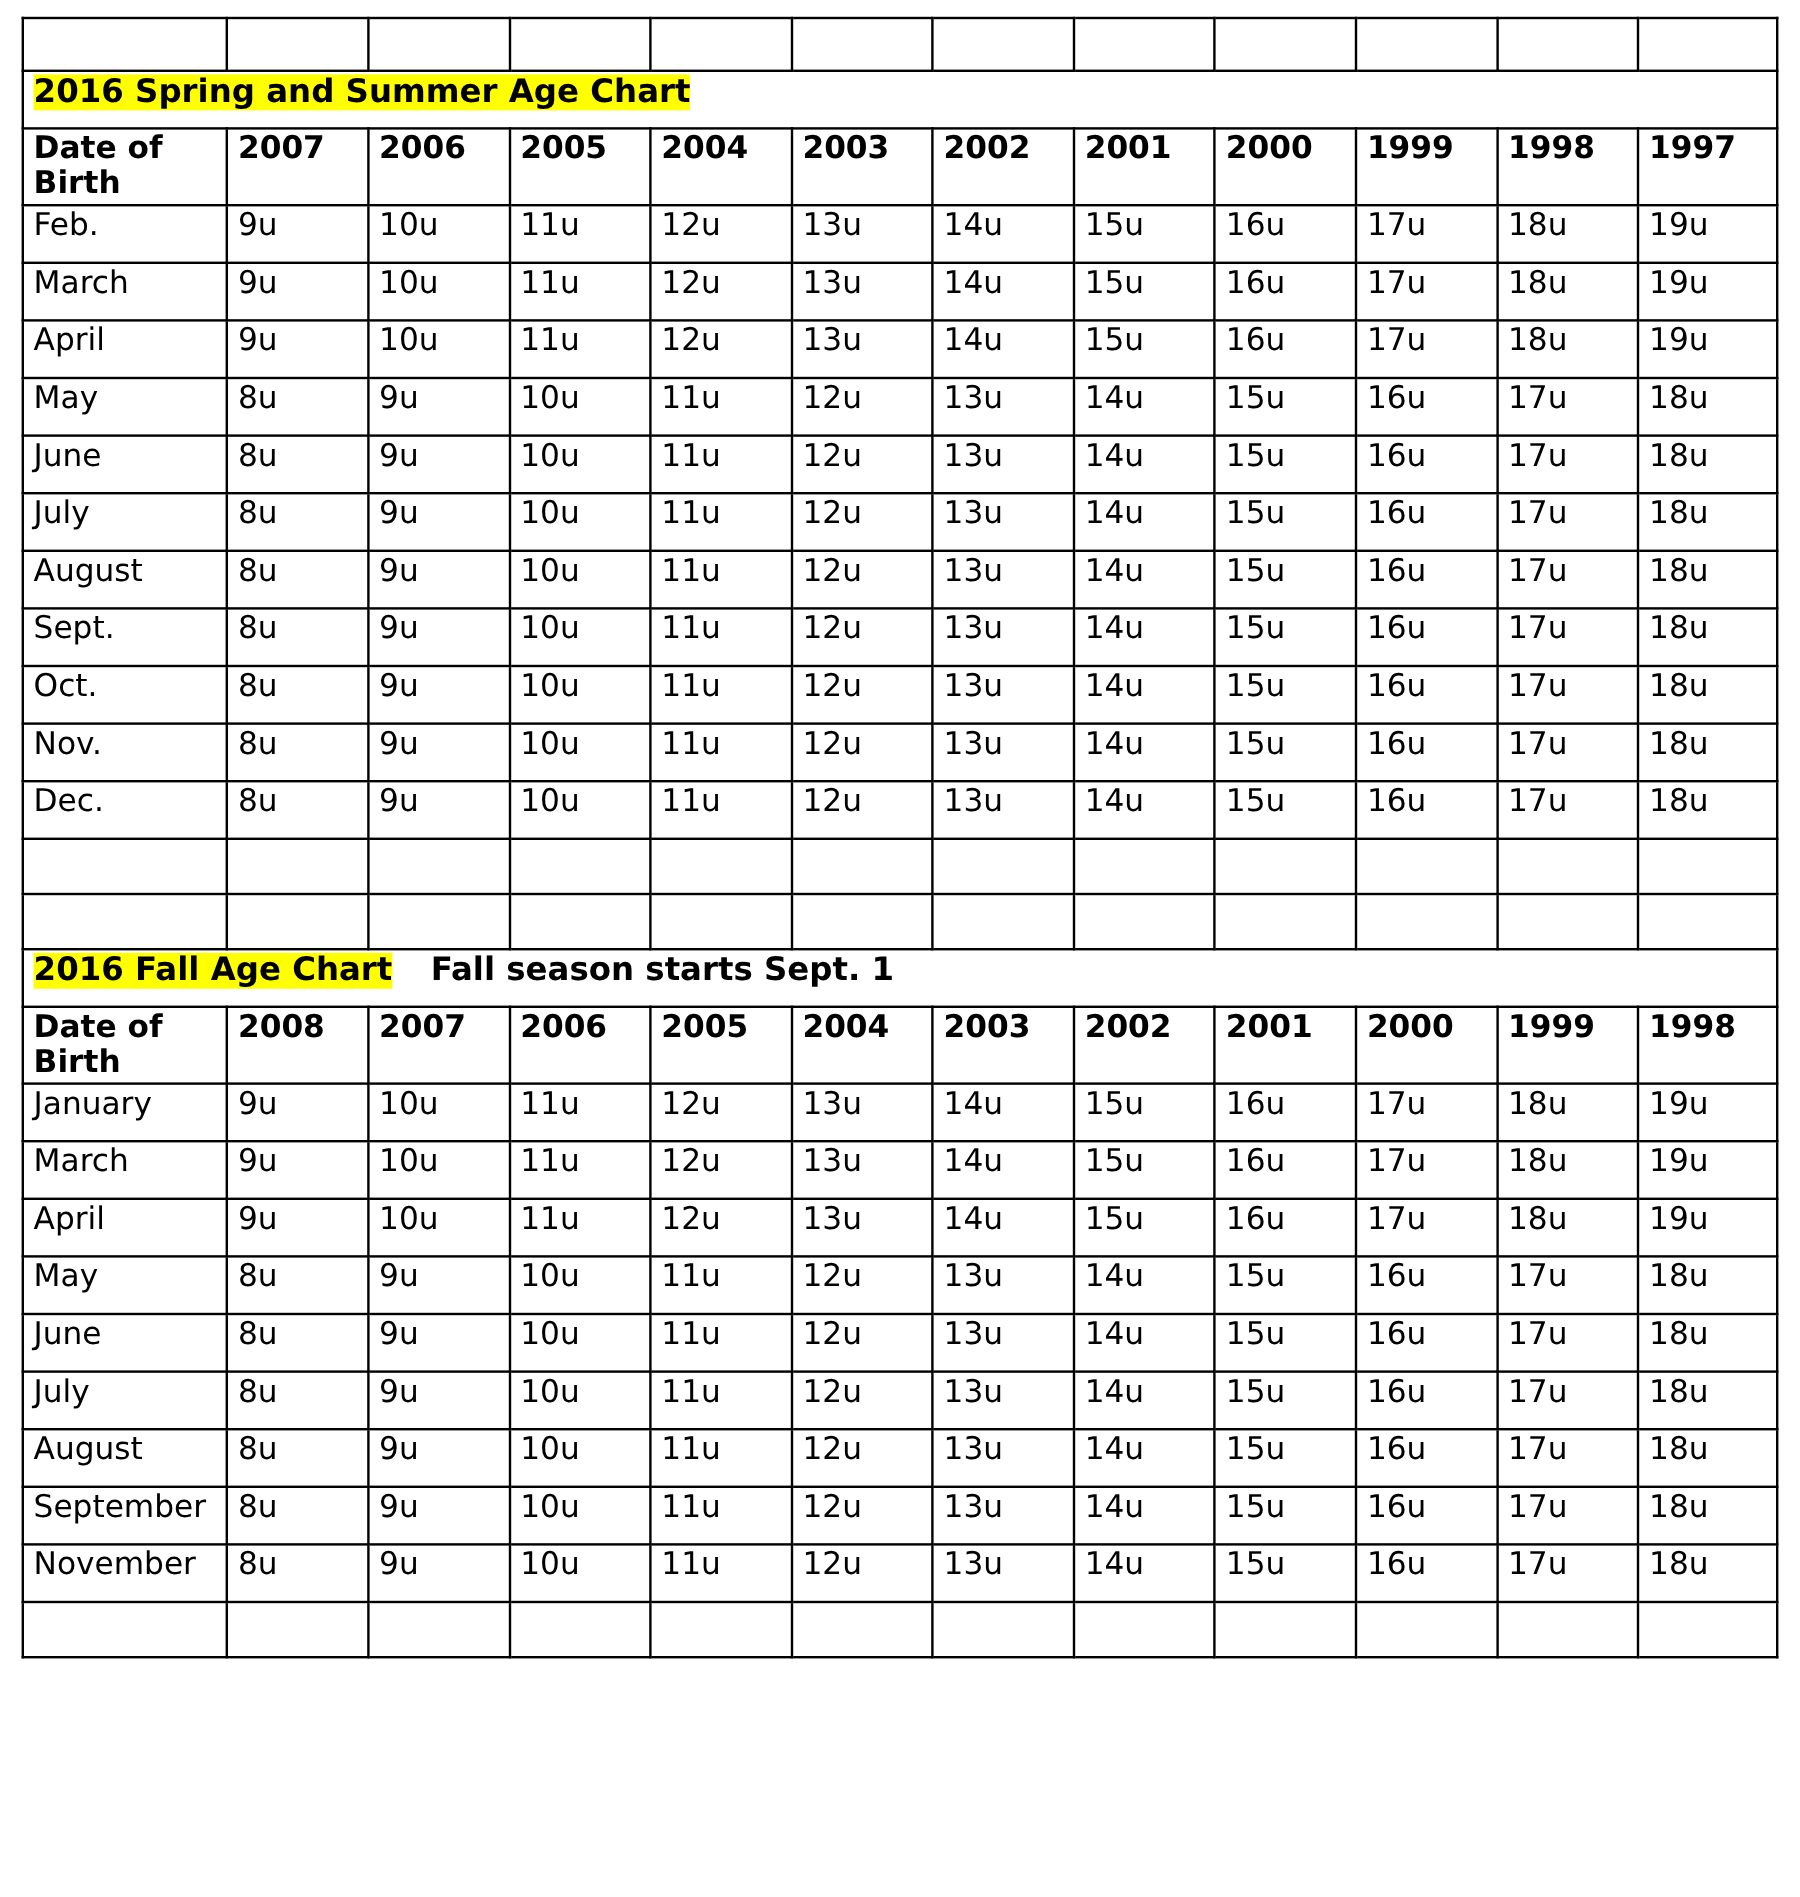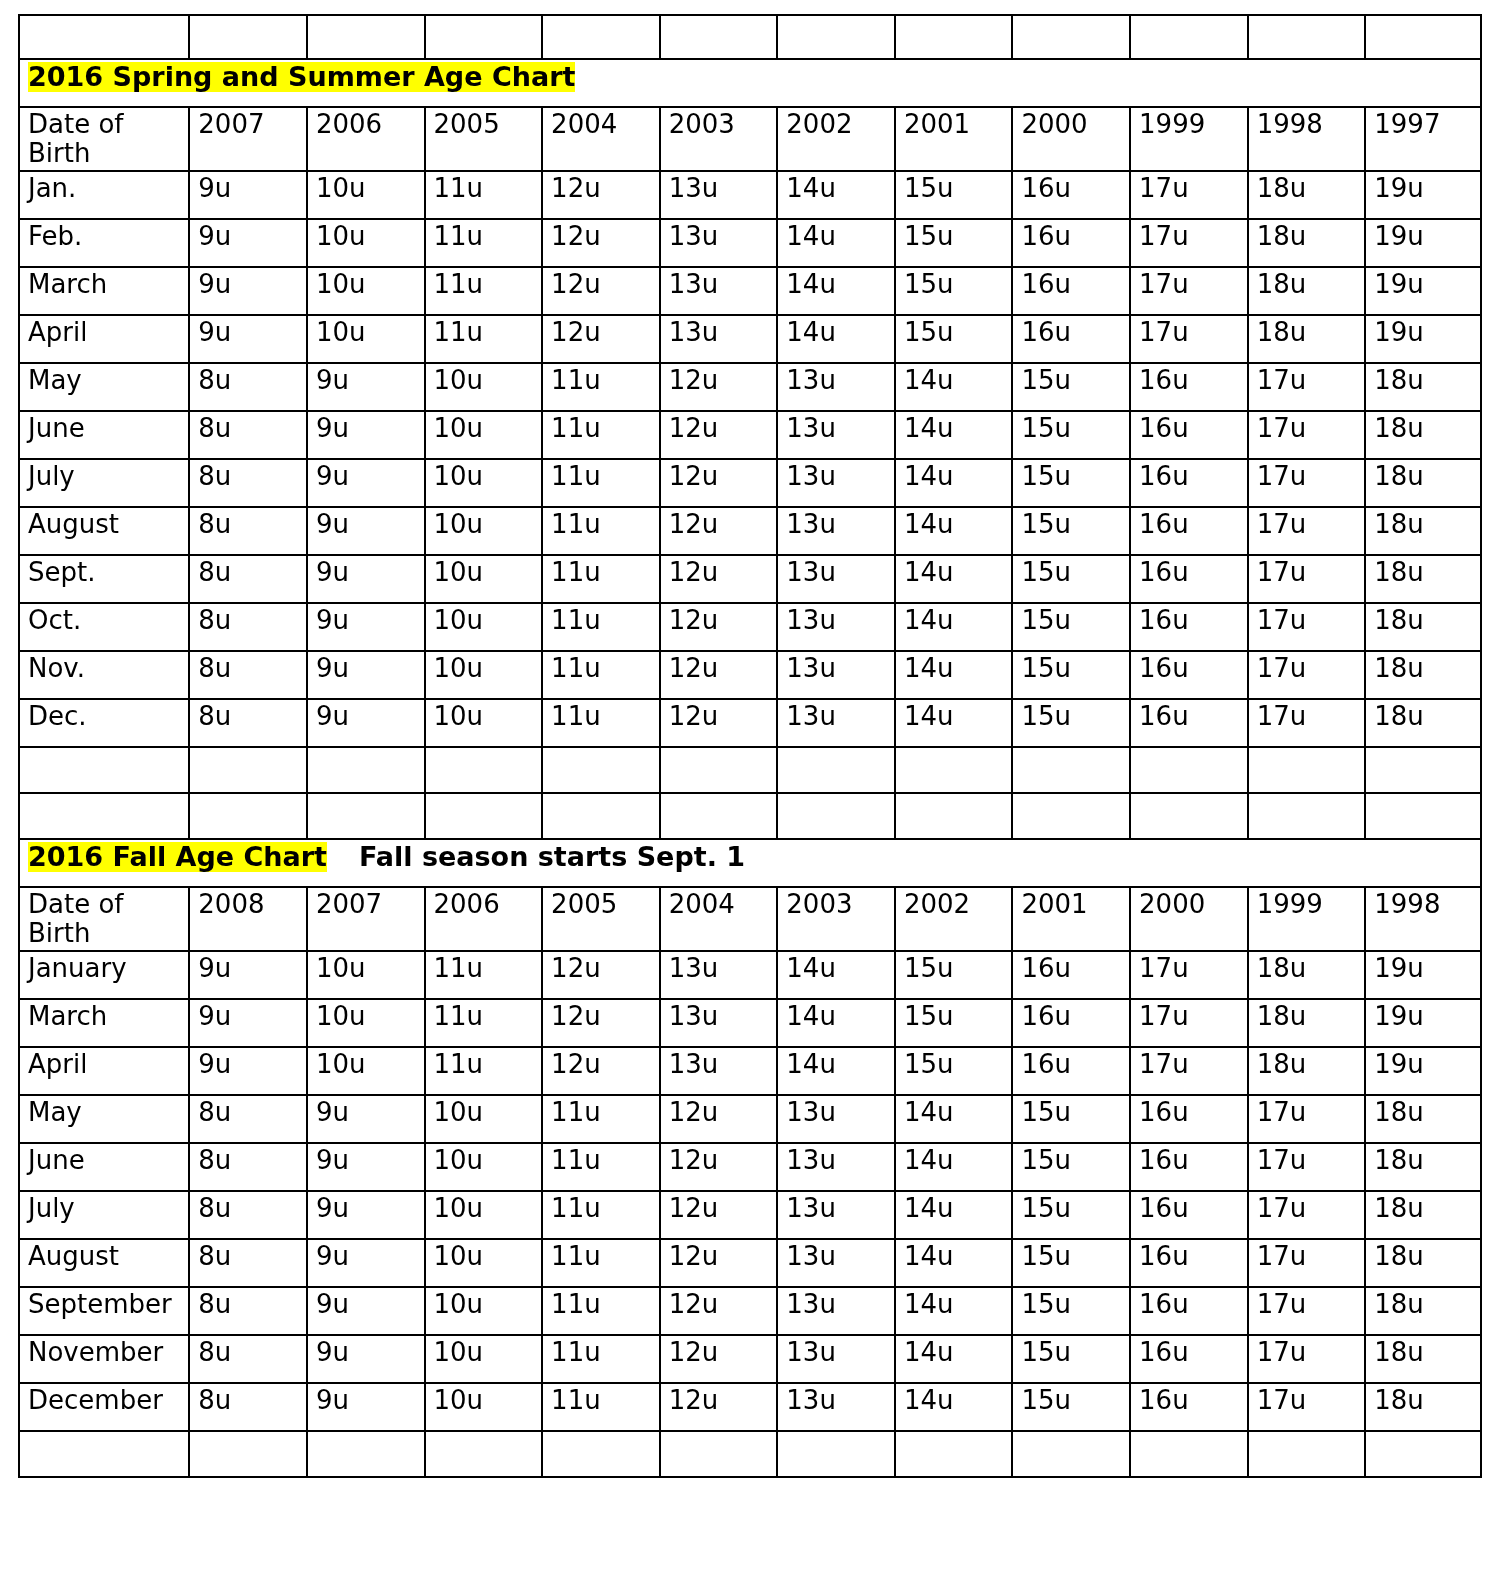--- a/index.html
+++ b/index.html
@@ -50,21 +50,21 @@
     background: #ffff00;
     font-weight: bold;
     font-size: 27px;
   }
   .note {
     font-weight: bold;
     font-size: 27px;
     padding-left: 32px;
   }
   td.hdr {
-    font-weight: normal;
+    font-weight: bold;
     font-size: 27px;
     vertical-align: top;
     height: 76px;
     white-space: normal;
     line-height: 1.18;
   }
   td.month {
     font-size: 27px;
     padding-left: 10px;
   }
@@ -134,34 +134,20 @@
           <td class="hdr">2004</td>
           <td class="hdr">2003</td>
           <td class="hdr">2002</td>
           <td class="hdr">2001</td>
           <td class="hdr">2000</td>
           <td class="hdr">1999</td>
           <td class="hdr">1998</td>
           <td class="hdr">1997</td>
         </tr>
         <tr>
-          <td class="month">Jan.</td>
-          <td class="val">9u</td>
-          <td class="val">10u</td>
-          <td class="val">11u</td>
-          <td class="val">12u</td>
-          <td class="val">13u</td>
-          <td class="val">14u</td>
-          <td class="val">15u</td>
-          <td class="val">16u</td>
-          <td class="val">17u</td>
-          <td class="val">18u</td>
-          <td class="val">19u</td>
-        </tr>
-        <tr>
           <td class="month">Feb.</td>
           <td class="val">9u</td>
           <td class="val">10u</td>
           <td class="val">11u</td>
           <td class="val">12u</td>
           <td class="val">13u</td>
           <td class="val">14u</td>
           <td class="val">15u</td>
           <td class="val">16u</td>
           <td class="val">17u</td>
@@ -480,34 +466,20 @@
           <td class="val">10u</td>
           <td class="val">11u</td>
           <td class="val">12u</td>
           <td class="val">13u</td>
           <td class="val">14u</td>
           <td class="val">15u</td>
           <td class="val">16u</td>
           <td class="val">17u</td>
           <td class="val">18u</td>
         </tr>
-        <tr>
-          <td class="month">December</td>
-          <td class="val">8u</td>
-          <td class="val">9u</td>
-          <td class="val">10u</td>
-          <td class="val">11u</td>
-          <td class="val">12u</td>
-          <td class="val">13u</td>
-          <td class="val">14u</td>
-          <td class="val">15u</td>
-          <td class="val">16u</td>
-          <td class="val">17u</td>
-          <td class="val">18u</td>
-        </tr>
         <tr class="spacer">
           <td></td>
           <td></td>
           <td></td>
           <td></td>
           <td></td>
           <td></td>
           <td></td>
           <td></td>
           <td></td>

